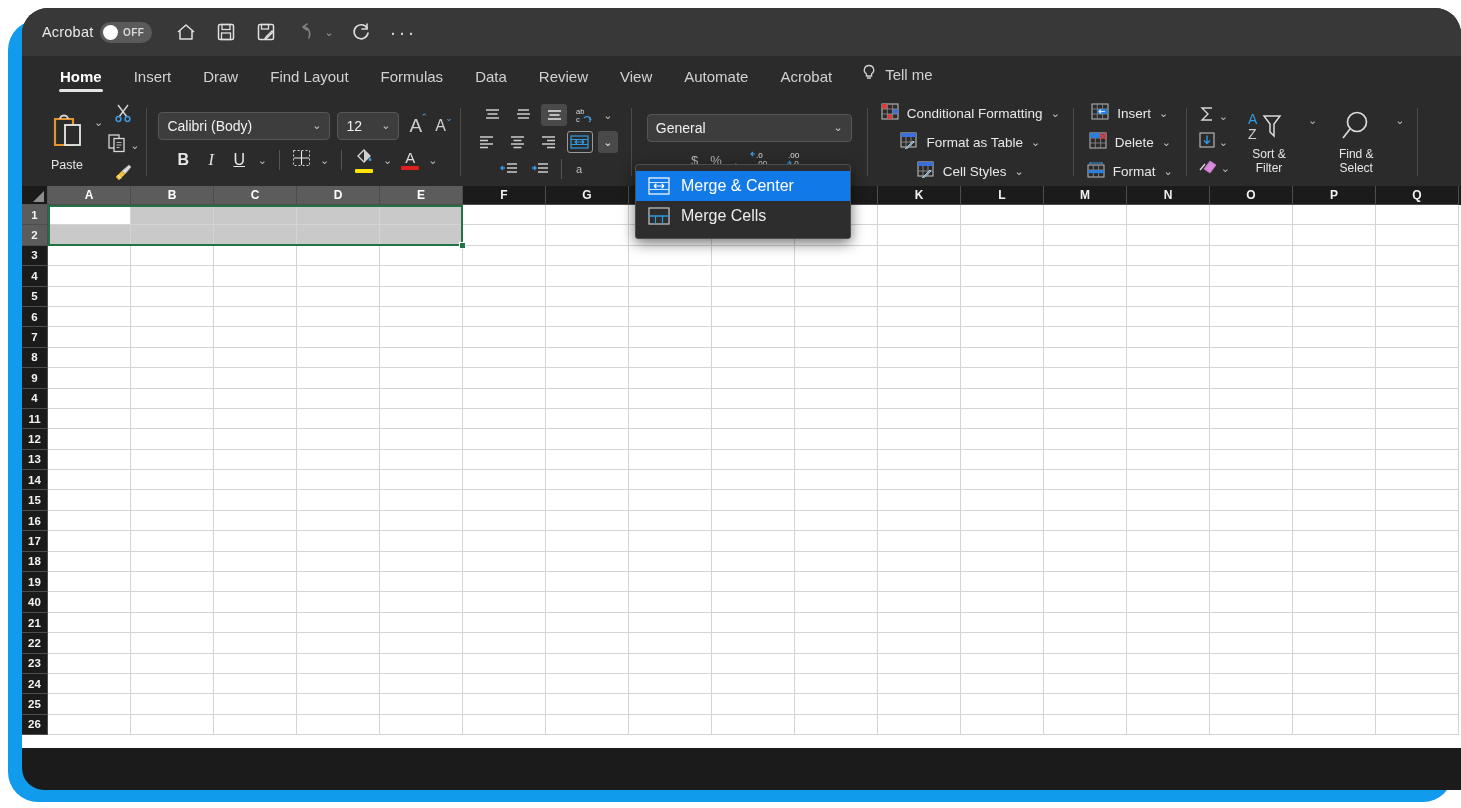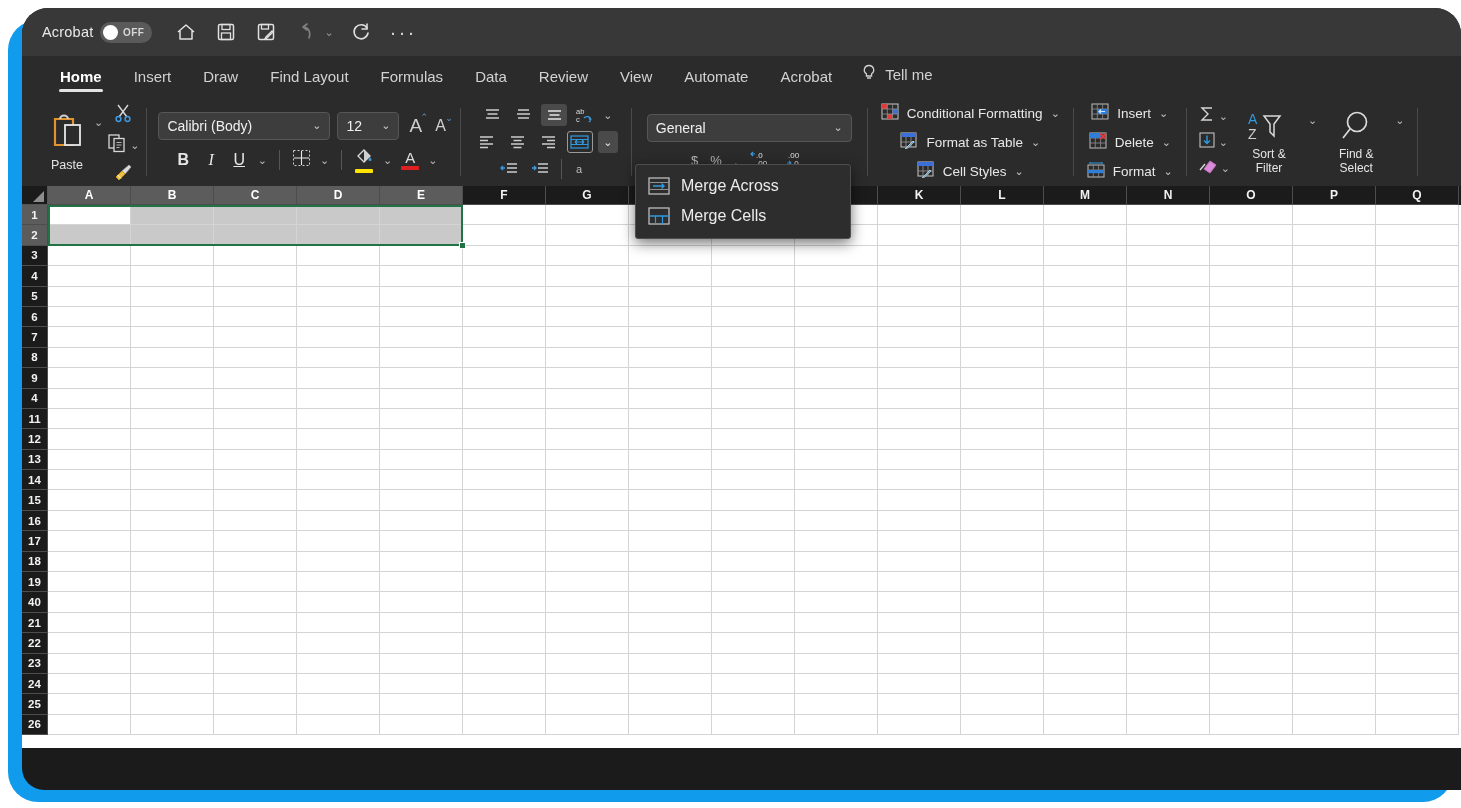--- a/index.html
+++ b/index.html
@@ -1200,29 +1200,29 @@
               <div class="cell" style="width: 83px;"></div>
               <div class="cell" style="width: 83px;"></div>
             </div>
           <div class="selbox" style="left: 0px; top: 0px; width: 415px; height: 40.8px;"></div>
           <div class="selhandle" style="left: 411px; top: 36.8px;"></div>
         </div>
       </div>
     </div>
 
     <div class="menu">
-      <div class="mitem">
+      <div class="mitem hl">
         <span class="micon">
           <svg width="22" height="18" viewBox="0 0 22 18">
-              <rect x="1" y="1" width="20" height="16" fill="none" stroke="#c9c9c9" stroke-width="1.2"></rect>
-              <path d="M1 5.5 h20 M1 12.5 h20" stroke="#8f8f8f" stroke-width="1"></path>
-              <path d="M5 9 h11 M13.5 6.6 L16 9 L13.5 11.4" stroke="#2f9ae0" stroke-width="1.4" fill="none"></path>
+              <rect x="1" y="1" width="20" height="16" fill="none" stroke="#ffffff" stroke-width="1.2"></rect>
+              <path d="M1 5.5 h20 M1 12.5 h20" stroke="#cfe4ff" stroke-width="1"></path>
+              <path d="M6 9 h10 M6 9 l2.4-2.2 M6 9 l2.4 2.2 M16 9 l-2.4-2.2 M16 9 l-2.4 2.2" stroke="#ffffff" stroke-width="1.2" fill="none"></path>
             </svg>
         </span>
-        <span>Merge Across</span>
+        <span>Merge &amp; Center</span>
       </div>
       <div class="mitem">
         <span class="micon">
           <svg width="22" height="18" viewBox="0 0 22 18">
               <rect x="1" y="1" width="20" height="16" fill="none" stroke="#c9c9c9" stroke-width="1.2"></rect>
               <path d="M1 9 h20" stroke="#2f9ae0" stroke-width="1.4"></path>
               <path d="M7.5 9 V17 M14.5 9 V17" stroke="#2f9ae0" stroke-width="1.2"></path>
             </svg>
         </span>
         <span>Merge Cells</span>

